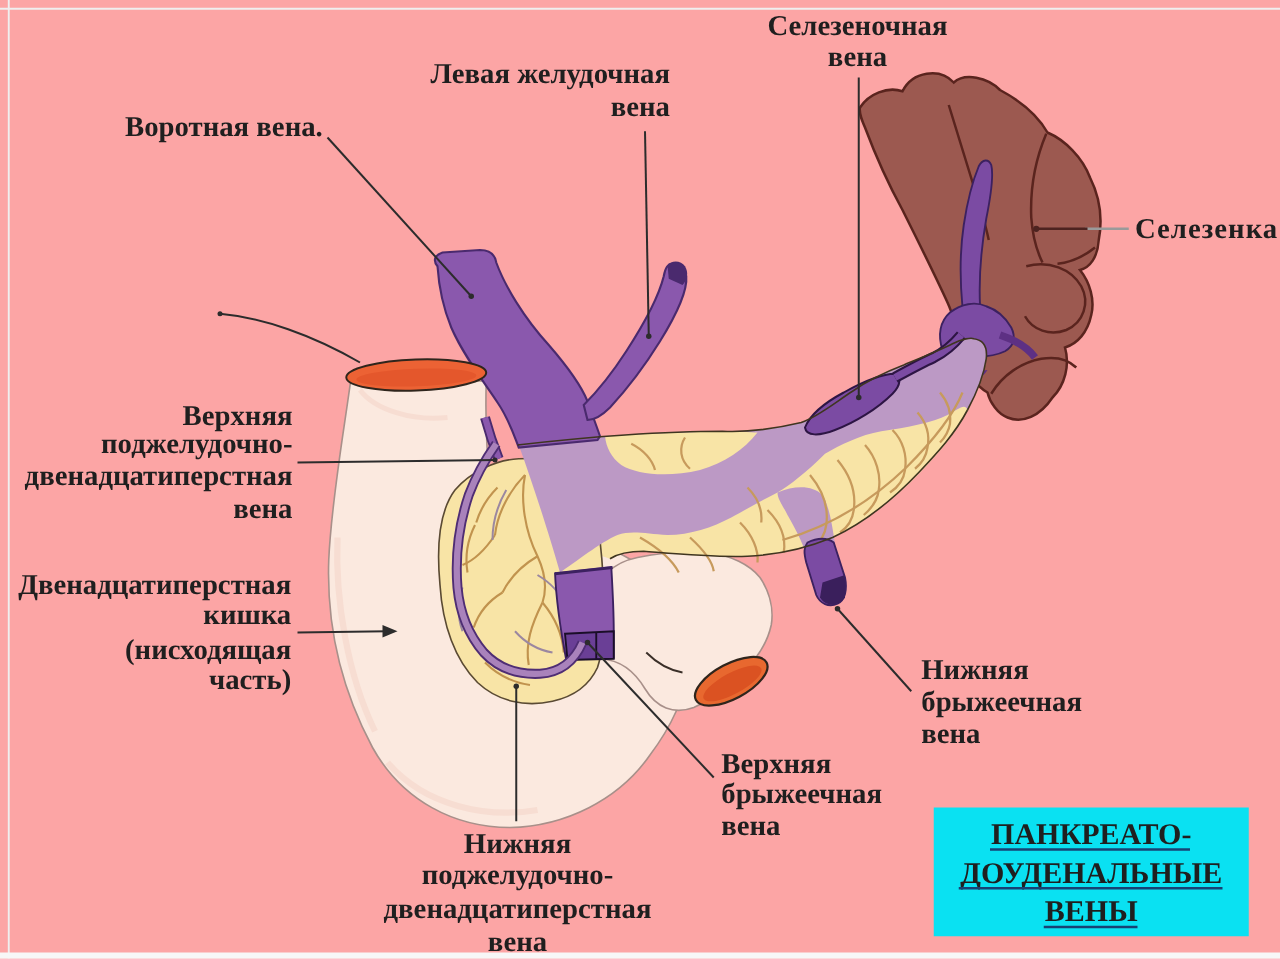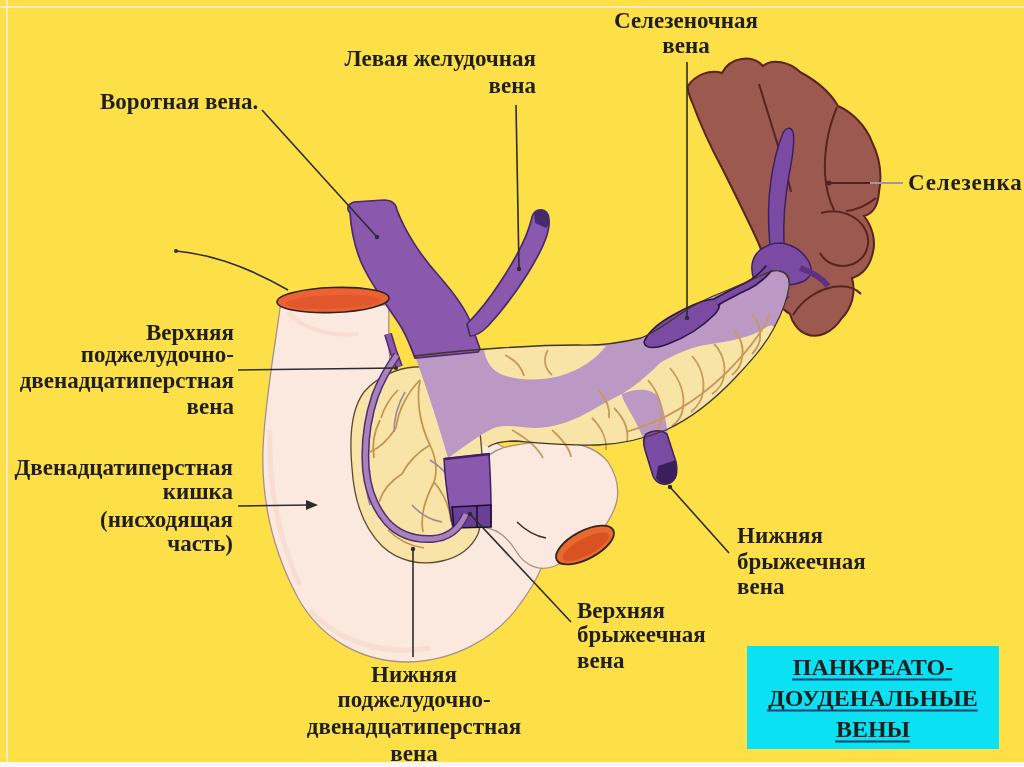--- a/index.html
+++ b/index.html
@@ -1,16 +1,16 @@
 <!DOCTYPE html>
 <html><head>
 <meta charset="utf-8">
 <style>
   html,body{margin:0;padding:0;background:#fff;}
-  #stage{position:relative;width:1024px;height:767px;overflow:hidden;background:#fde047;}
+  #stage{position:relative;width:1024px;height:767px;overflow:hidden;background:#fca5a5;}
   svg{display:block;}
   text{font-family:"Liberation Serif",serif;font-weight:bold;fill:#1f1f1f;}
 </style>
 </head>
 <body>
 <div id="stage">
 <svg width="1024" height="767" viewBox="0 0 1024 767">
 
   <line x1="7" y1="0" x2="7" y2="767" stroke="#efefef" stroke-width="1.5"></line>
   <line x1="0" y1="7" x2="1024" y2="7" stroke="#efefef" stroke-width="1.5"></line>

